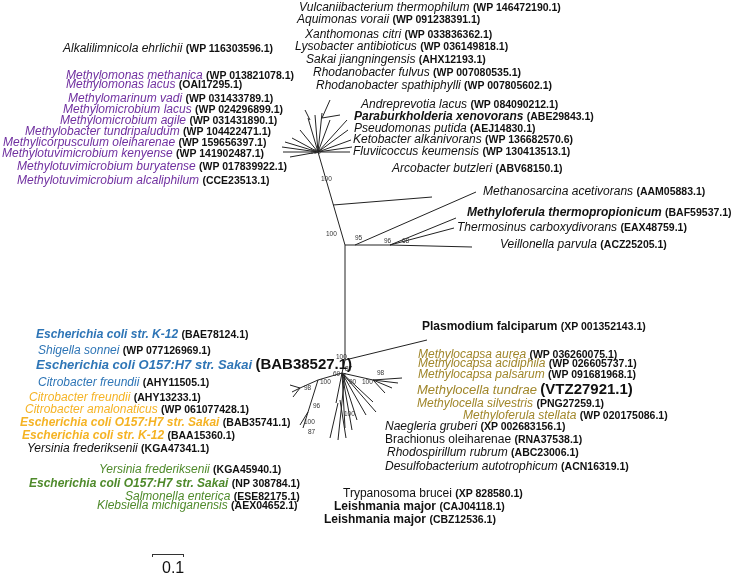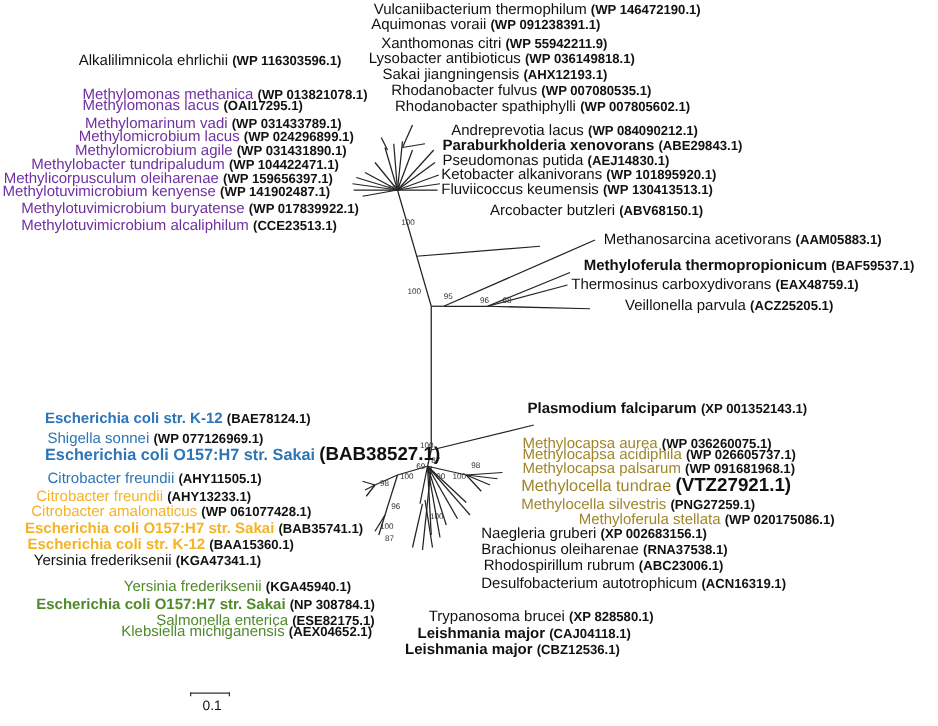--- a/index.html
+++ b/index.html
@@ -1,30 +1,30 @@
 <!DOCTYPE html>
 <html><head>
 <meta charset="utf-8">
 <style>
   html, body { margin: 0; padding: 0; background: #ffffff; }
   body { width: 750px; height: 581px; position: relative; overflow: hidden;
          font-family: "Liberation Sans", sans-serif; color: #111; }
   #tree { position: absolute; left: 0; top: 0; }
   .lbl { position: absolute; white-space: nowrap; font-size: 12px; line-height: 12px; }
-  .lbl .sp { }
+  .lbl .sp { font-style: italic; }
   .lbl .sp.bold { font-weight: bold; }
   .lbl .sp.nonit { font-style: normal; }
   .lbl .acc { font-size: 10.5px; font-style: normal; font-weight: bold; color: #111; }
   .lbl .acc.big { font-size: 15px; }
   .lbl.big .sp { font-size: 13px; }
   .bs { position: absolute; font-size: 6.5px; color: #333; line-height: 7px; }
   .scale { position: absolute; left: 152px; top: 554px; }
   .scale-bar { position: absolute; left: 0; top: 0; width: 30px; height: 2px; border-top: 1px solid #333;
                border-left: 1px solid #333; border-right: 1px solid #333; }
-  .scale-label { position: absolute; left: 10px; top: 5px; font-size: 11px; }
+  .scale-label { position: absolute; left: 10px; top: 5px; font-size: 16px; }
 </style>
 </head>
 <body>
 
 <svg id="tree" width="750" height="581" viewBox="0 0 750 581">
   <g stroke="#222" stroke-width="1" fill="none">
 
     <line x1="318" y1="152" x2="345" y2="245"></line>
     <line x1="345" y1="245" x2="345" y2="360"></line>
 
@@ -99,41 +99,41 @@
 <span class="bs" style="left:320px;top:378px">100</span>
 <span class="bs" style="left:304px;top:384px">98</span>
 <span class="bs" style="left:313px;top:402px">96</span>
 <span class="bs" style="left:304px;top:418px">100</span>
 <span class="bs" style="left:308px;top:428px">87</span>
 <span class="bs" style="left:344px;top:410px">100</span>
 
 <div class="lbl" style="left:299px;top:1px;color:#111"><span class="sp">Vulcaniibacterium thermophilum</span> <span class="acc">(WP 146472190.1)</span></div>
 <div class="lbl" style="left:297px;top:13px;color:#111"><span class="sp">Aquimonas voraii</span> <span class="acc">(WP 091238391.1)</span></div>
 <div class="lbl" style="left:63px;top:42px;color:#111"><span class="sp">Alkalilimnicola ehrlichii</span> <span class="acc">(WP 116303596.1)</span></div>
-<div class="lbl" style="left:305px;top:28px;color:#111"><span class="sp">Xanthomonas citri</span> <span class="acc">(WP 55942211.9)</span></div>
+<div class="lbl" style="left:305px;top:28px;color:#111"><span class="sp">Xanthomonas citri</span> <span class="acc">(WP 033836362.1)</span></div>
 <div class="lbl" style="left:295px;top:40px;color:#111"><span class="sp">Lysobacter antibioticus</span> <span class="acc">(WP 036149818.1)</span></div>
 <div class="lbl" style="left:306px;top:53px;color:#111"><span class="sp">Sakai jiangningensis</span> <span class="acc">(AHX12193.1)</span></div>
 <div class="lbl" style="left:313px;top:66px;color:#111"><span class="sp">Rhodanobacter fulvus</span> <span class="acc">(WP 007080535.1)</span></div>
 <div class="lbl" style="left:316px;top:79px;color:#111"><span class="sp">Rhodanobacter spathiphylli</span> <span class="acc">(WP 007805602.1)</span></div>
 
 <div class="lbl" style="left:66px;top:69px;color:#7030a0"><span class="sp">Methylomonas methanica</span> <span class="acc">(WP 013821078.1)</span></div>
 <div class="lbl" style="left:66px;top:78px;color:#7030a0"><span class="sp">Methylomonas lacus</span> <span class="acc">(OAI17295.1)</span></div>
 <div class="lbl" style="left:68px;top:92px;color:#7030a0"><span class="sp">Methylomarinum vadi</span> <span class="acc">(WP 031433789.1)</span></div>
 <div class="lbl" style="left:63px;top:103px;color:#7030a0"><span class="sp">Methylomicrobium lacus</span> <span class="acc">(WP 024296899.1)</span></div>
 <div class="lbl" style="left:60px;top:114px;color:#7030a0"><span class="sp">Methylomicrobium agile</span> <span class="acc">(WP 031431890.1)</span></div>
 <div class="lbl" style="left:25px;top:125px;color:#7030a0"><span class="sp">Methylobacter tundripaludum</span> <span class="acc">(WP 104422471.1)</span></div>
 <div class="lbl" style="left:3px;top:136px;color:#7030a0"><span class="sp">Methylicorpusculum oleiharenae</span> <span class="acc">(WP 159656397.1)</span></div>
 <div class="lbl" style="left:2px;top:147px;color:#7030a0"><span class="sp">Methylotuvimicrobium kenyense</span> <span class="acc">(WP 141902487.1)</span></div>
 <div class="lbl" style="left:17px;top:160px;color:#7030a0"><span class="sp">Methylotuvimicrobium buryatense</span> <span class="acc">(WP 017839922.1)</span></div>
 <div class="lbl" style="left:17px;top:174px;color:#7030a0"><span class="sp">Methylotuvimicrobium alcaliphilum</span> <span class="acc">(CCE23513.1)</span></div>
 
 <div class="lbl" style="left:361px;top:98px;color:#111"><span class="sp">Andreprevotia lacus</span> <span class="acc">(WP 084090212.1)</span></div>
 <div class="lbl" style="left:354px;top:110px;color:#111"><span class="sp bold">Paraburkholderia xenovorans</span> <span class="acc">(ABE29843.1)</span></div>
 <div class="lbl" style="left:354px;top:122px;color:#111"><span class="sp">Pseudomonas putida</span> <span class="acc">(AEJ14830.1)</span></div>
-<div class="lbl" style="left:353px;top:133px;color:#111"><span class="sp">Ketobacter alkanivorans</span> <span class="acc">(WP 101895920.1)</span></div>
+<div class="lbl" style="left:353px;top:133px;color:#111"><span class="sp">Ketobacter alkanivorans</span> <span class="acc">(WP 136682570.6)</span></div>
 <div class="lbl" style="left:353px;top:145px;color:#111"><span class="sp">Fluviicoccus keumensis</span> <span class="acc">(WP 130413513.1)</span></div>
 <div class="lbl" style="left:392px;top:162px;color:#111"><span class="sp">Arcobacter butzleri</span> <span class="acc">(ABV68150.1)</span></div>
 
 <div class="lbl" style="left:483px;top:185px;color:#111"><span class="sp">Methanosarcina acetivorans</span> <span class="acc">(AAM05883.1)</span></div>
 <div class="lbl" style="left:467px;top:206px;color:#111"><span class="sp bold">Methyloferula thermopropionicum</span> <span class="acc">(BAF59537.1)</span></div>
 <div class="lbl" style="left:457px;top:221px;color:#111"><span class="sp">Thermosinus carboxydivorans</span> <span class="acc">(EAX48759.1)</span></div>
 <div class="lbl" style="left:500px;top:238px;color:#111"><span class="sp">Veillonella parvula</span> <span class="acc">(ACZ25205.1)</span></div>
 
 <div class="lbl" style="left:36px;top:328px;color:#2e75b6"><span class="sp bold">Escherichia coli str. K-12</span> <span class="acc">(BAE78124.1)</span></div>
 <div class="lbl" style="left:38px;top:344px;color:#2e75b6"><span class="sp">Shigella sonnei</span> <span class="acc">(WP 077126969.1)</span></div>

